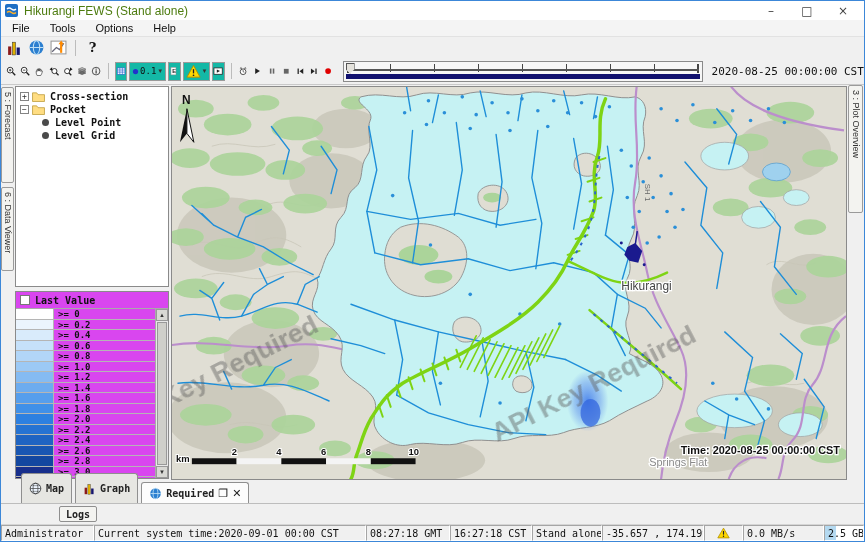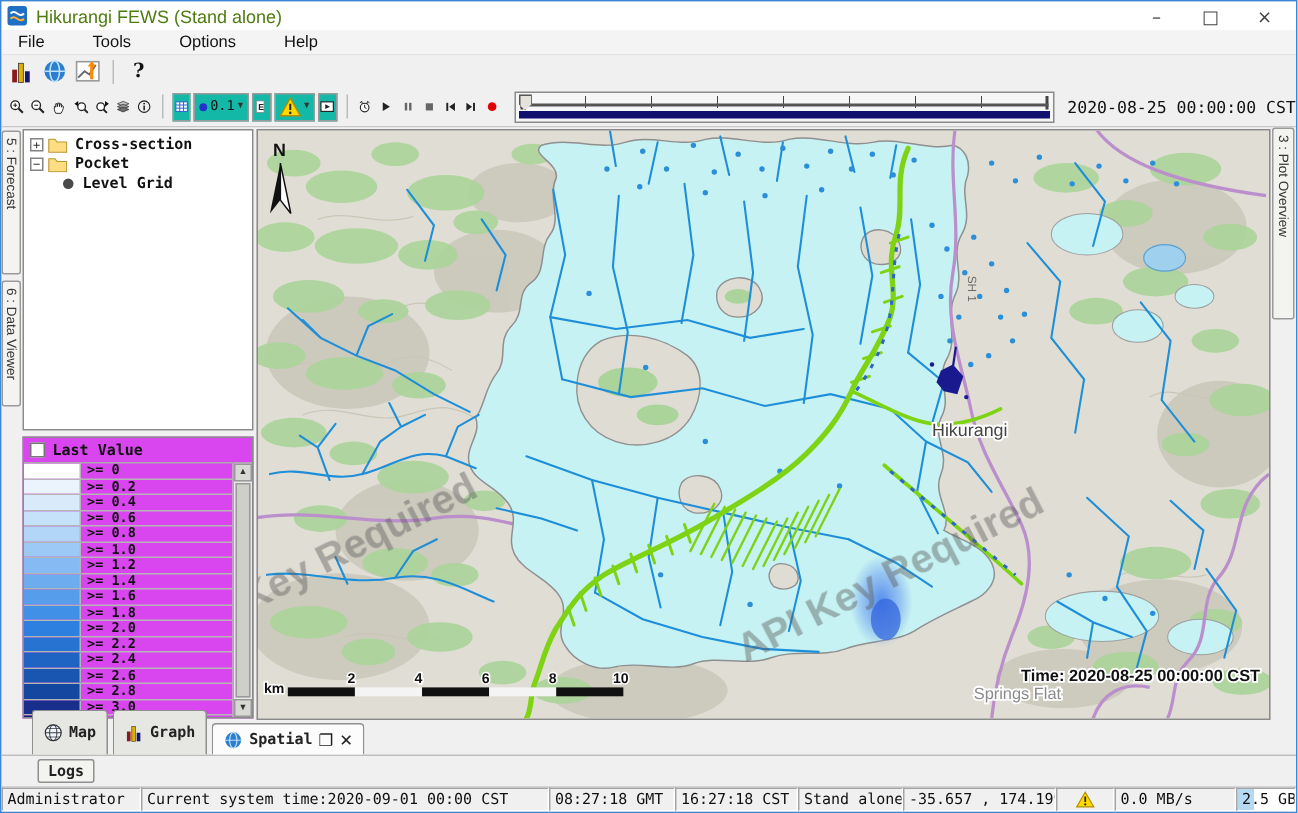--- a/index.html
+++ b/index.html
@@ -9,21 +9,21 @@
 
   
   .titlebar { height:19px; background:#ffffff; display:flex; align-items:center; padding:0 4px; flex:0 0 auto; }
   .title-icon { width:13px; height:13px; border-radius:2px; background:#1f6fc4; position:relative; margin-right:6px; flex:0 0 auto; }
   .title-icon svg { position:absolute; inset:0; }
   .title-text { font-size:12px; color:#4d7c0f; }
   .win-controls { margin-left:auto; display:flex; gap:22px; padding-right:10px; color:#444; }
   .win-btn { font-size:12px; width:14px; text-align:center; cursor:default; font-family:"DejaVu Sans", sans-serif; }
 
   
-  .menubar { height:17px; background:#f4f4f4; display:flex; align-items:center; padding-left:4px; gap:18px; border-bottom:1px solid #e2e2e2; flex:0 0 auto; }
+  .menubar { height:17px; background:#f4f4f4; display:flex; align-items:center; padding-left:4px; gap:6px; border-bottom:1px solid #e2e2e2; flex:0 0 auto; }
   .menu-item { font-size:11px; padding:1px 7px; color:#111; }
 
   
   .toolbar1 { height:21px; background:#f0f0f0; display:flex; align-items:center; padding-left:4px; gap:3px; flex:0 0 auto; }
   .toolbar2 { height:27px; background:#f0f0f0; display:flex; align-items:center; padding-left:4px; gap:2px; border-bottom:1px solid #c9c9c9; flex:0 0 auto; }
   .tbtn { width:19px; height:19px; display:flex; align-items:center; justify-content:center; border:1px solid transparent; }
   .tbtn.boxed { border:1px solid #9a9a9a; background:#14b8a6; }
   .tbtn.wide { width:auto; padding:0 2px; gap:1px; }
   .tb-sep { width:1px; height:16px; background:#bcbcbc; margin:0 4px; }
   .help-q { font-size:13px; font-weight:bold; color:#111; font-family:"DejaVu Serif", serif; }
@@ -78,21 +78,21 @@
 
   
   .map-wrap { flex:1 1 auto; border:1px solid #8a8a8a; margin:1px 1px 1px 0; position:relative; overflow:hidden; background:#e0ded4; }
   .map-wrap svg.mapsvg { position:absolute; inset:0; }
 
   
   .tabbar { height:23px; background:#f0f0f0; display:flex; align-items:flex-end; padding-left:20px; gap:3px; border-bottom:1px solid #bdbdbd; flex:0 0 auto; }
   .btab { height:30px; display:flex; align-items:center; gap:4px; border:1px solid #8f8f8f; border-bottom:none; border-radius:3px 3px 0 0; background:#e6e6e2; padding:0 7px; font-family:"DejaVu Sans Mono", monospace; font-size:10px; font-weight:bold; color:#222; }
   .btab.active { height:21px; background:#fcfcfc; }
   .btab .widget { font-size:11px; color:#222; font-family:"DejaVu Sans", sans-serif; font-weight:normal; }
-  .logsbar { height:20px; background:#f0f0f0; display:flex; align-items:center; padding-left:24px; flex:0 0 auto; }
+  .logsbar { height:20px; background:#f0f0f0; display:flex; align-items:center; padding-left:24px; flex:0 0 auto;margin-left:34px; }
   .logs-tab { height:16px; border:1px solid #8f8f8f; border-radius:2px; background:#f3f3f0; padding:0 6px; font-family:"DejaVu Sans Mono", monospace; font-size:10px; font-weight:bold; color:#222; display:flex; align-items:center; }
 
   
   .statusbar { height:17px; background:#f0f0f0; display:flex; align-items:stretch; flex:0 0 auto; border-top:1px solid #d5d5d5; }
   .status-cell { border:1px solid #a5a5a5; border-right-color:#fff; border-bottom-color:#fff; font-family:"DejaVu Sans Mono", monospace; font-size:10px; color:#111; display:flex; align-items:center; padding:0 3px; white-space:nowrap; overflow:hidden; }
   .sc-user { width:93px; } .sc-sys { width:272px; } .sc-gmt { width:84px; } .sc-cst { width:82px; }
   .sc-mode { width:70px; } .sc-coord { width:102px; } .sc-warn { width:39px; justify-content:center; }
   .sc-net { width:81px; } .sc-mem { flex:1; background:linear-gradient(to right,#b4d9f0 0,#b4d9f0 11px,#fff 11px); }
 
   text { font-family:"Liberation Sans", sans-serif; }
@@ -309,20 +309,24 @@
               <path d="M0.5,2 h4.5 l1.5,2 h7 v7.5 h-13 z" fill="#ffdd82" stroke="#b8962e" stroke-width="0.8"></path>
             </svg>
           <span class="tree-label">Cross-section</span>
         </div>
         <div class="tree-row tree-indent0">
           <span class="expander">−</span>
           <svg class="folder" viewBox="0 0 14 12">
               <path d="M0.5,2 h4.5 l1.5,2 h7 v7.5 h-13 z" fill="#ffdd82" stroke="#b8962e" stroke-width="0.8"></path>
             </svg>
           <span class="tree-label">Pocket</span>
+        </div>
+        <div class="tree-row tree-indent1">
+          <span class="bullet"></span>
+          <span class="tree-label">Level Point</span>
         </div>
         <div class="tree-row tree-indent1">
           <span class="bullet"></span>
           <span class="tree-label">Level Grid</span>
         </div>
       </div>
 
       <div class="legend-box">
         <div class="legend-header">
           <span class="checkbox"></span>
@@ -727,21 +731,21 @@
           <rect x="10" y="8" width="3" height="7" fill="#15156e"></rect>
         </svg>
       <span>Graph</span>
     </div>
     <div class="btab active">
       <svg width="13" height="13" viewBox="0 0 16 16">
           <circle cx="8" cy="8" r="6.5" fill="#2b7fd0"></circle>
           <ellipse cx="8" cy="8" rx="3" ry="6.5" fill="none" stroke="#bfe0f5" stroke-width="1"></ellipse>
           <line x1="1.5" y1="8" x2="14.5" y2="8" stroke="#bfe0f5" stroke-width="1"></line>
         </svg>
-      <span>Spatial</span>
+      <span>Required</span>
       <span class="widget">❐</span>
       <span class="widget">✕</span>
     </div>
   </div>
 
   <div class="logsbar">
     <div class="logs-tab">Logs</div>
   </div>
 
   <div class="statusbar">

